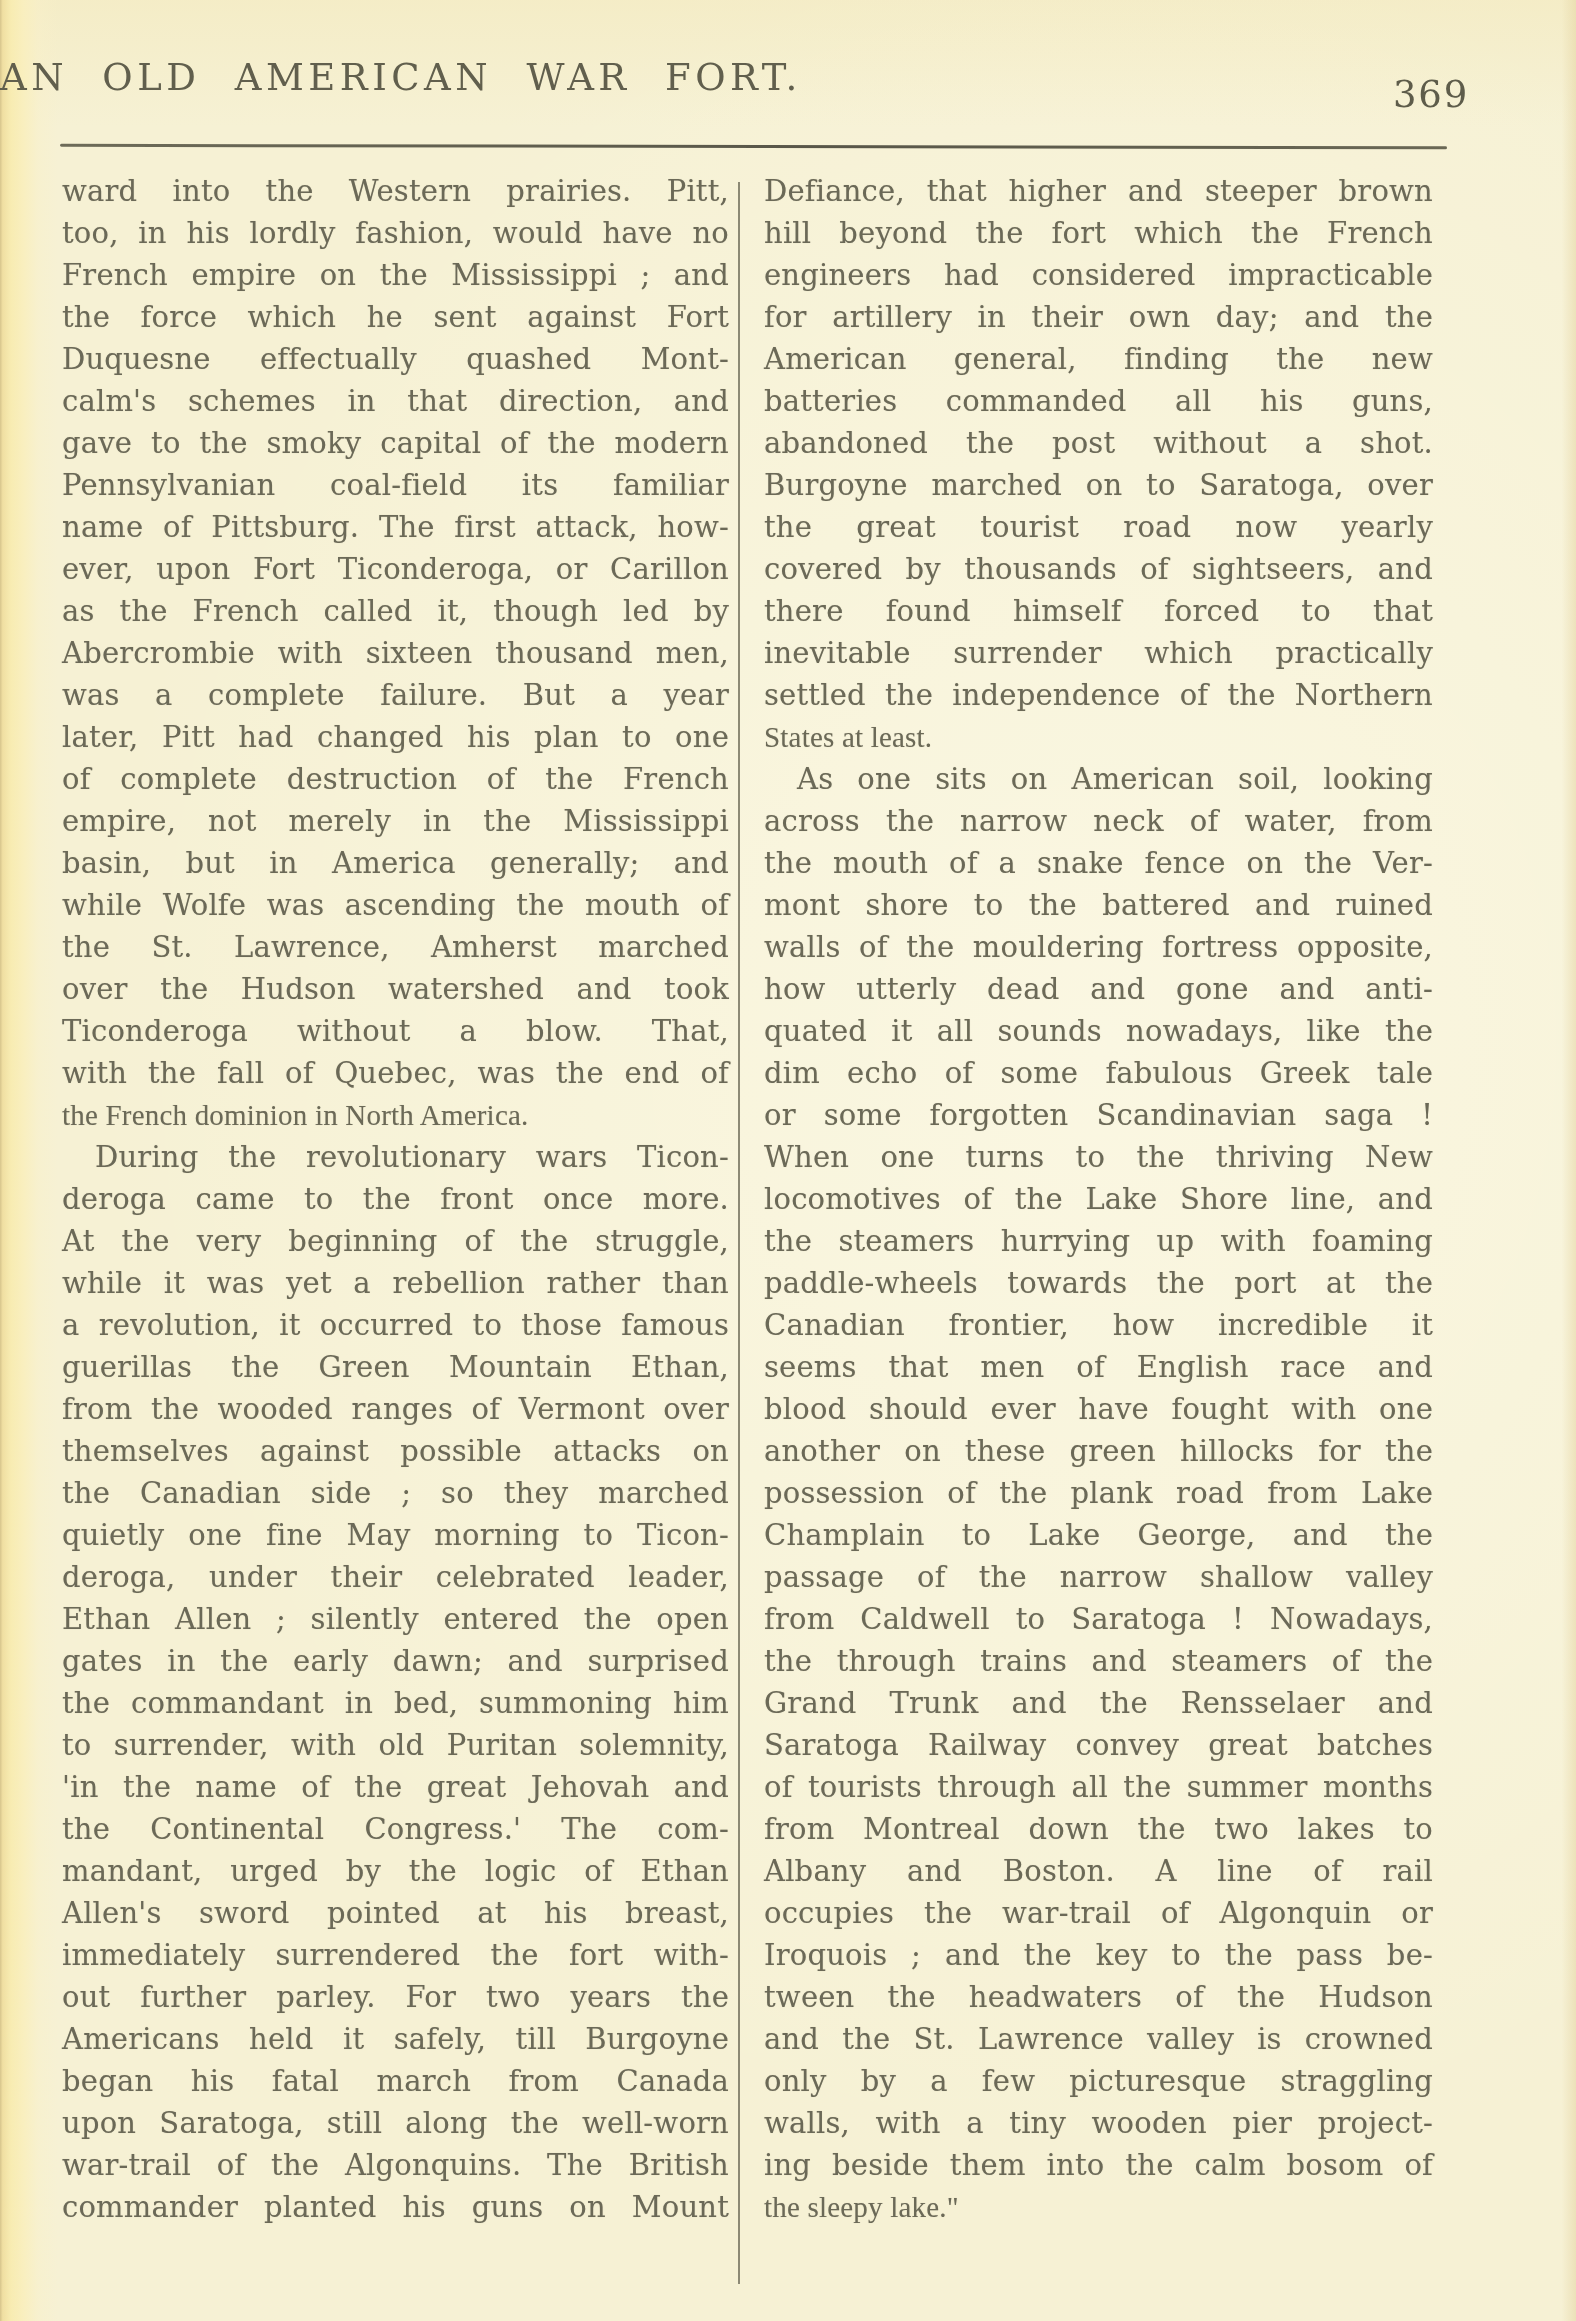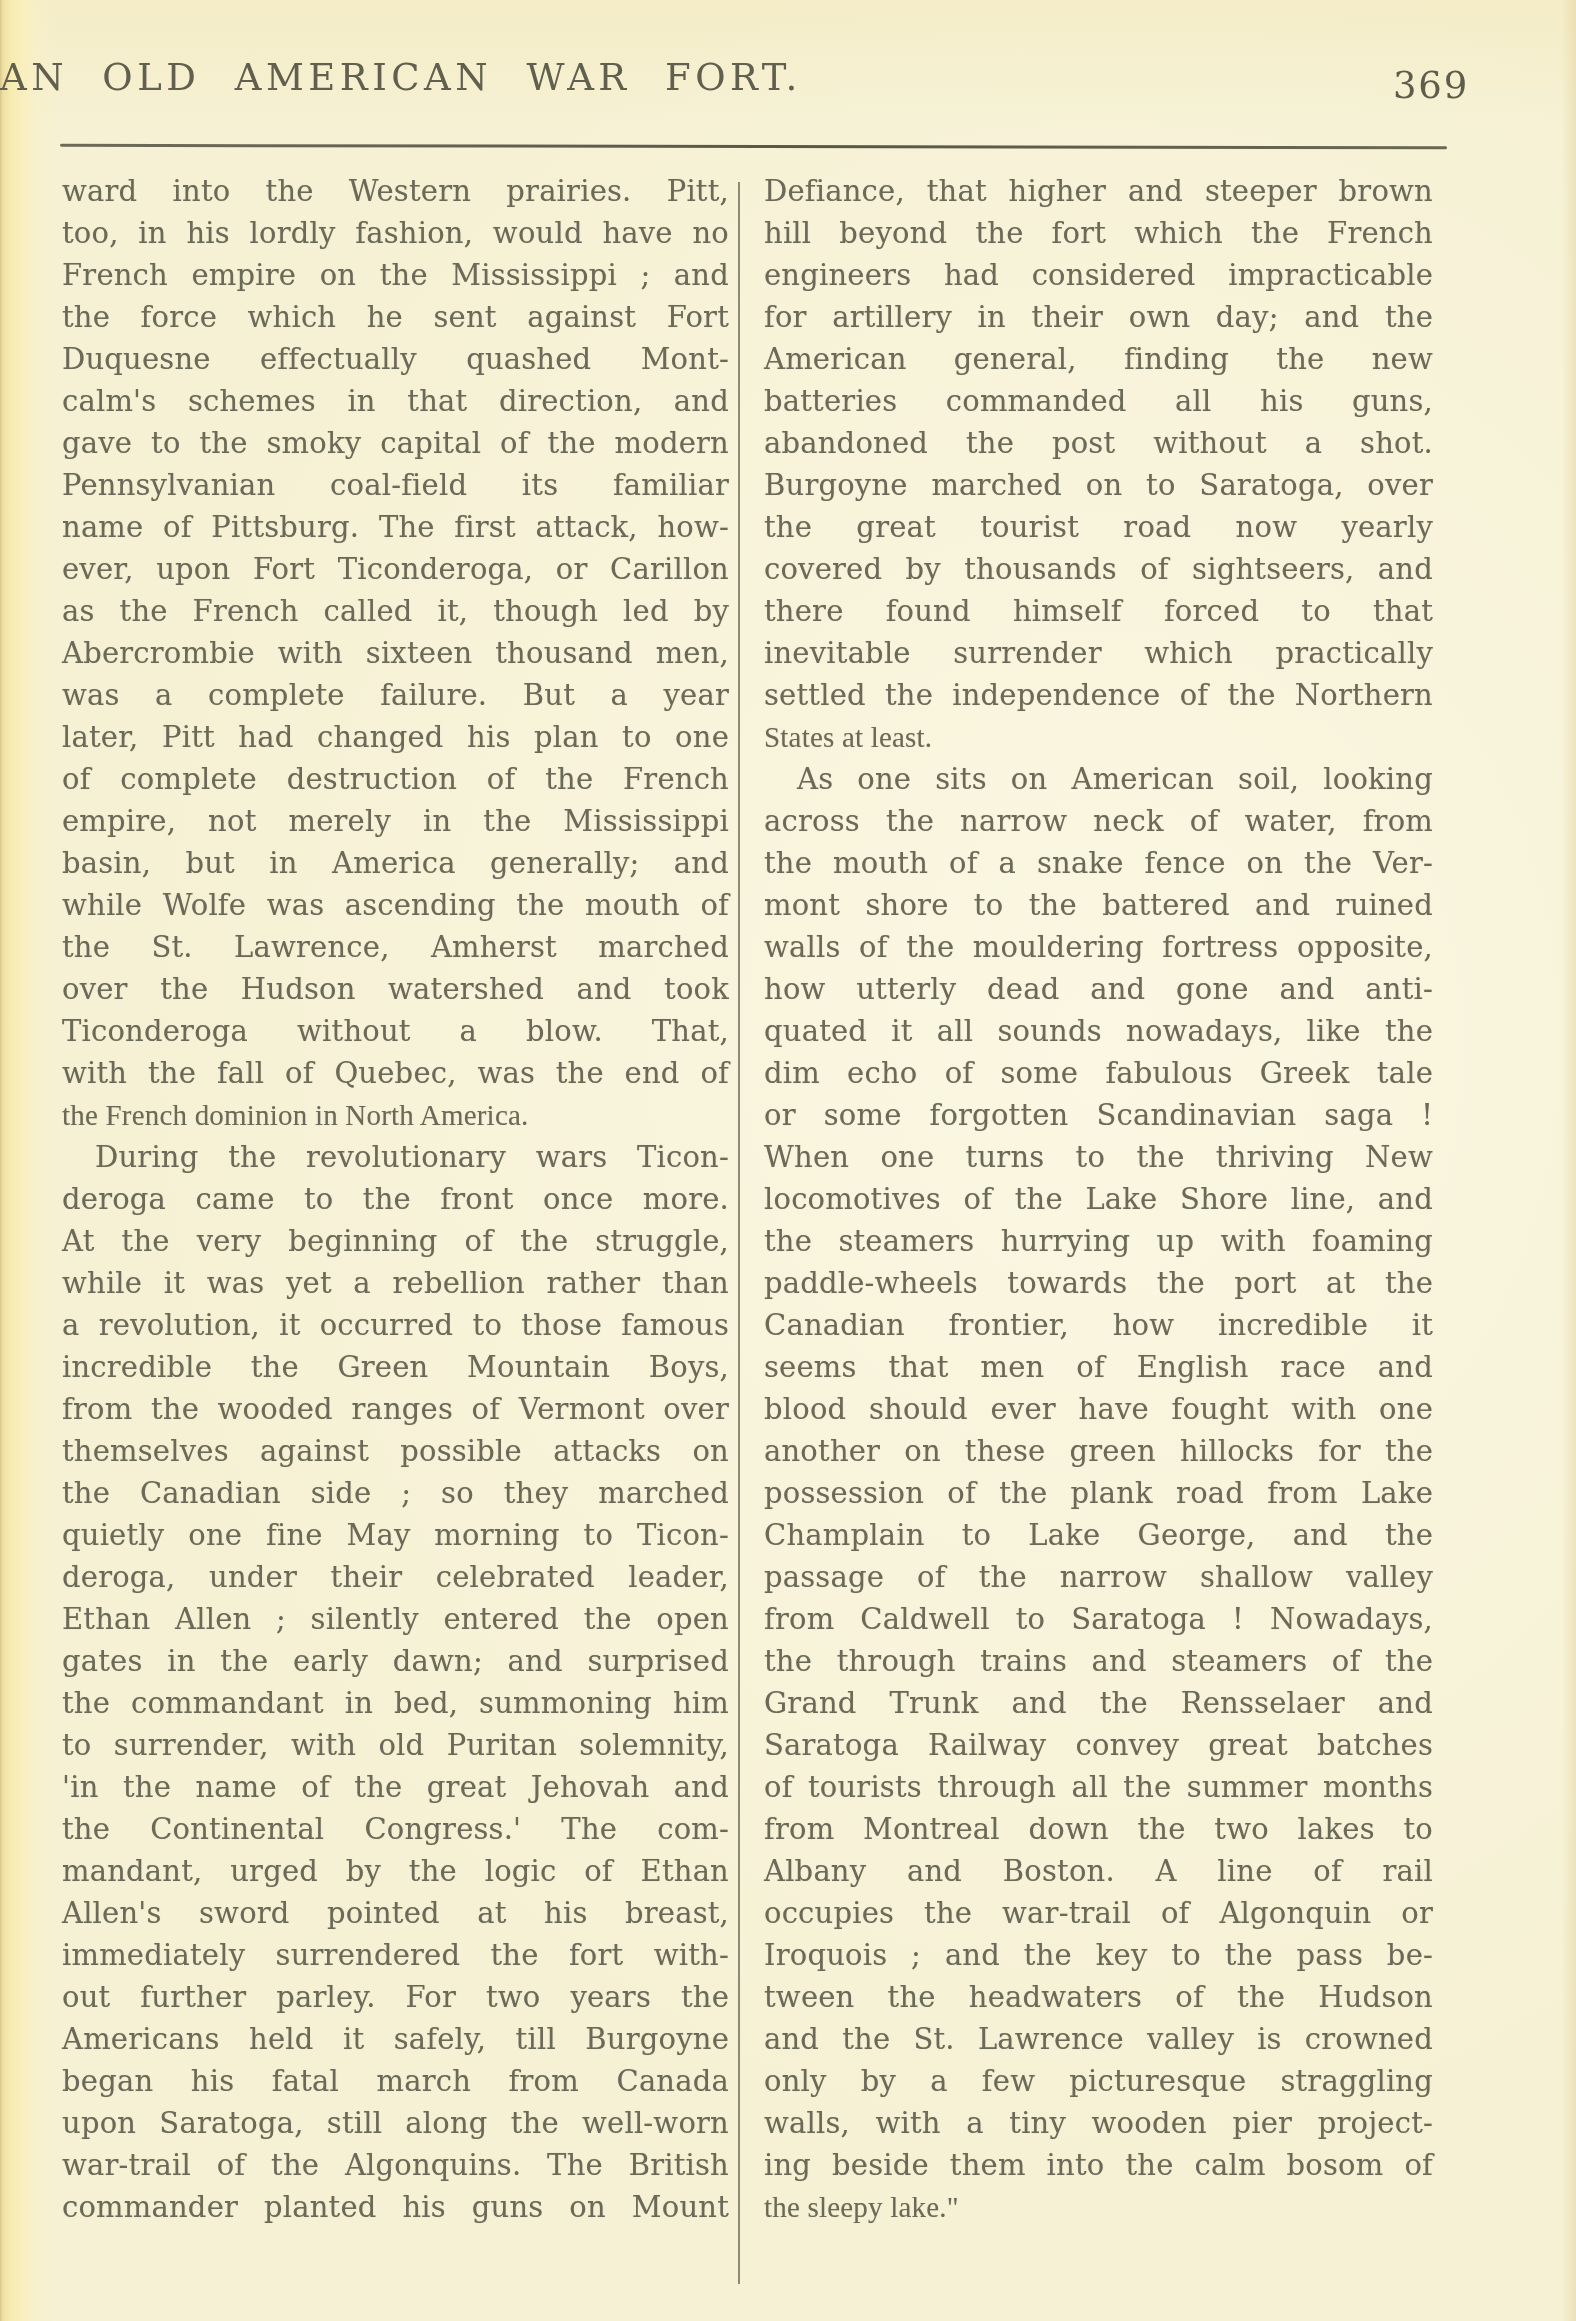--- a/index.html
+++ b/index.html
@@ -27,21 +27,21 @@
     text-align: left;
     font-size: 37px;
     line-height: 1.15;
     letter-spacing: 4.5px;
     word-spacing: 18px;
     color: #615f4d;
   }
 
   .page-number {
     position: absolute;
-    top: 64px;
+    top: 73px;
     left: 1393px;
     width: 82px;
     text-align: left;
     font-size: 37px;
     color: #5e5c4a;
     letter-spacing: 1.8px;
   }
 
   .head-rule {
     position: absolute;
@@ -120,21 +120,21 @@
       <div class="line">the St. Lawrence, Amherst marched</div>
       <div class="line">over the Hudson watershed and took</div>
       <div class="line">Ticonderoga without a blow.  That,</div>
       <div class="line">with the fall of Quebec, was the end of</div>
       <div class="line para-end">the French dominion in North America.</div>
       <div class="line indent">During the revolutionary wars Ticon-</div>
       <div class="line">deroga came to the front once more.</div>
       <div class="line">At the very beginning of the struggle,</div>
       <div class="line">while it was yet a rebellion rather than</div>
       <div class="line">a revolution, it occurred to those famous</div>
-      <div class="line">incredible the Green Mountain Boys,</div>
+      <div class="line">guerillas the Green Mountain Ethan,</div>
       <div class="line">from the wooded ranges of Vermont over</div>
       <div class="line">themselves against possible attacks on</div>
       <div class="line">the Canadian side ; so they marched</div>
       <div class="line">quietly one fine May morning to Ticon-</div>
       <div class="line">deroga, under their celebrated leader,</div>
       <div class="line">Ethan Allen ; silently entered the open</div>
       <div class="line">gates in the early dawn; and surprised</div>
       <div class="line">the commandant in bed, summoning him</div>
       <div class="line">to surrender, with old Puritan solemnity,</div>
       <div class="line">'in the name of the great Jehovah and</div>

